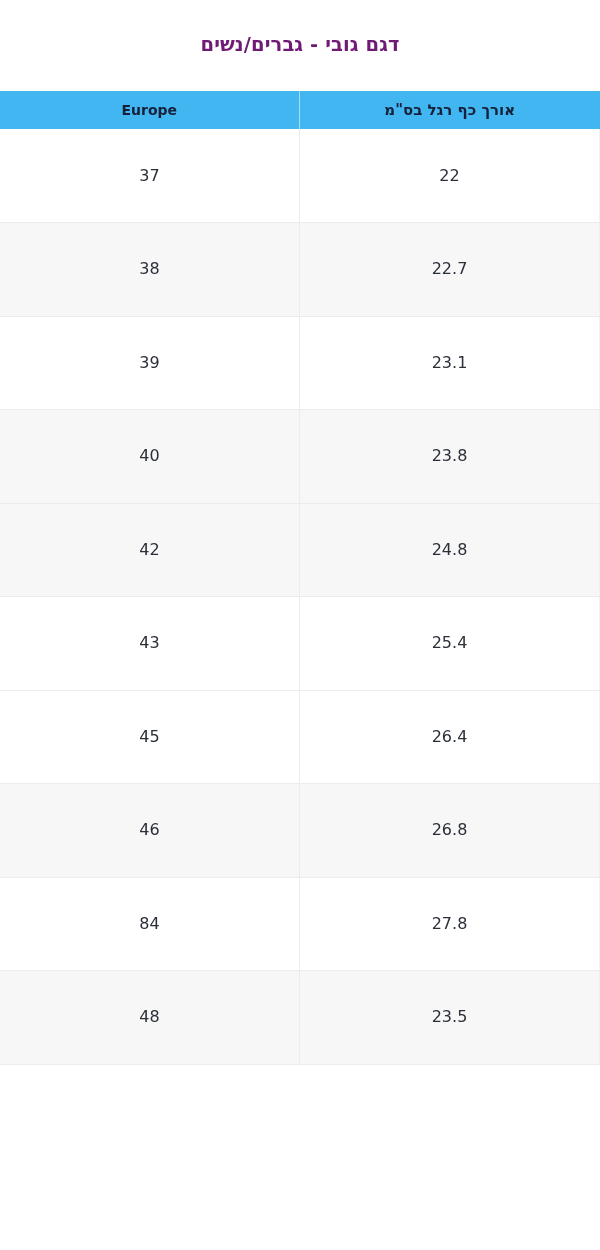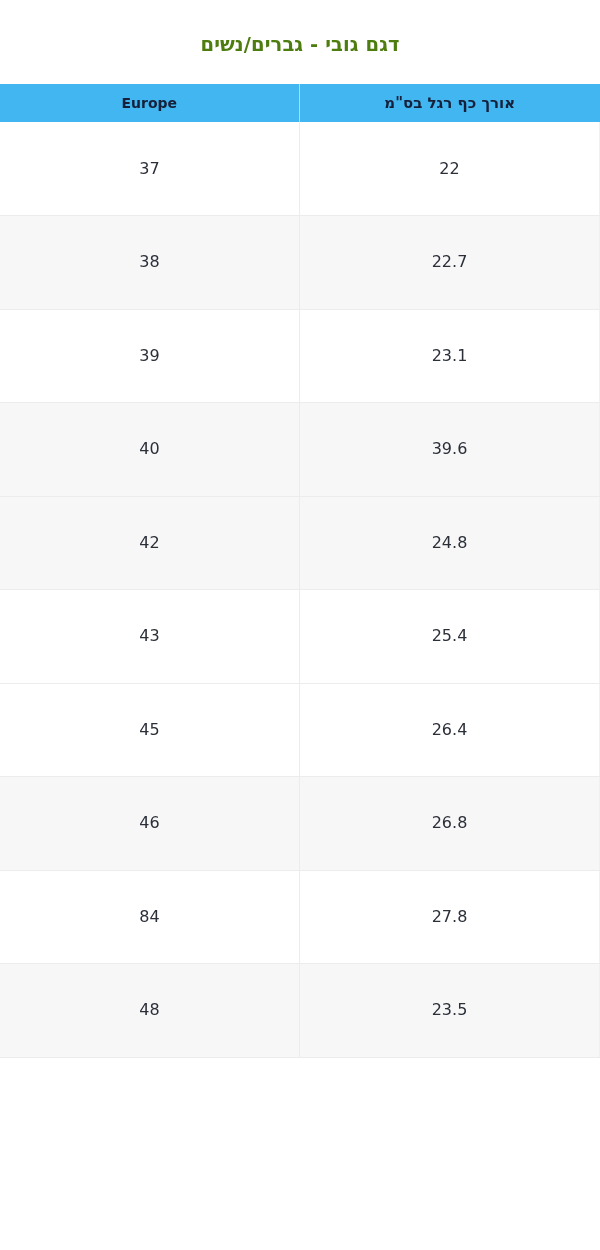--- a/index.html
+++ b/index.html
@@ -24,31 +24,31 @@
     background: #ffffff;
     display: block;
   }
 
   .chart-title {
     width: 100%;
     box-sizing: border-box;
     text-align: center;
     font-size: 19.5px;
     font-weight: bold;
-    color: #4d7c0f;
+    color: #701a75;
     letter-spacing: 0.1px;
     padding: 33px 10px 0 10px;
     line-height: 24px;
     direction: rtl;
     unicode-bidi: isolate;
   }
 
   .table-wrap {
     width: 100%;
-    margin-top: 27px;
+    margin-top: 34px;
   }
 
   table.size-table {
     width: 100%;
     border-collapse: collapse;
     table-layout: fixed;
     direction: ltr;
   }
 
   table.size-table col.col-left  { width: 300px; }
@@ -128,21 +128,21 @@
           <tr class="stripe">
             <td style="direction: ltr;">38</td>
             <td style="direction: rtl;">22.7</td>
           </tr>
           <tr class="plain">
             <td style="direction: ltr;">39</td>
             <td style="direction: rtl;">23.1</td>
           </tr>
           <tr class="stripe">
             <td style="direction: ltr;">40</td>
-            <td style="direction: rtl;">39.6</td>
+            <td style="direction: rtl;">23.8</td>
           </tr>
           <tr class="stripe">
             <td style="direction: ltr;">42</td>
             <td style="direction: rtl;">24.8</td>
           </tr>
           <tr class="plain">
             <td style="direction: ltr;">43</td>
             <td style="direction: rtl;">25.4</td>
           </tr>
           <tr class="plain">

